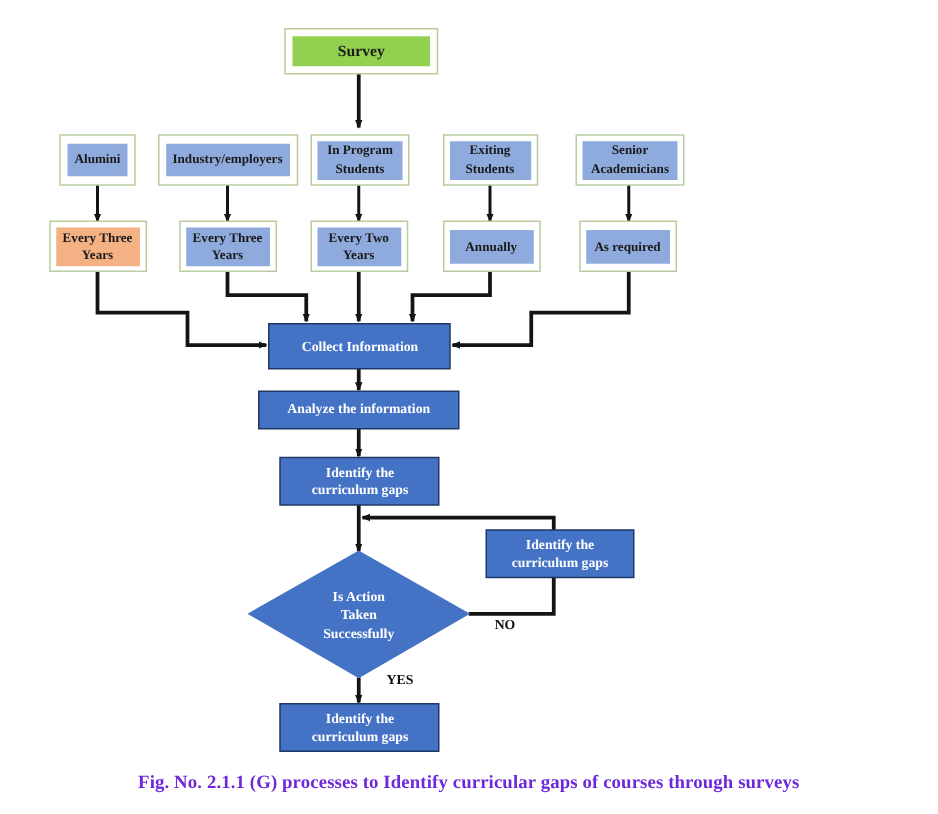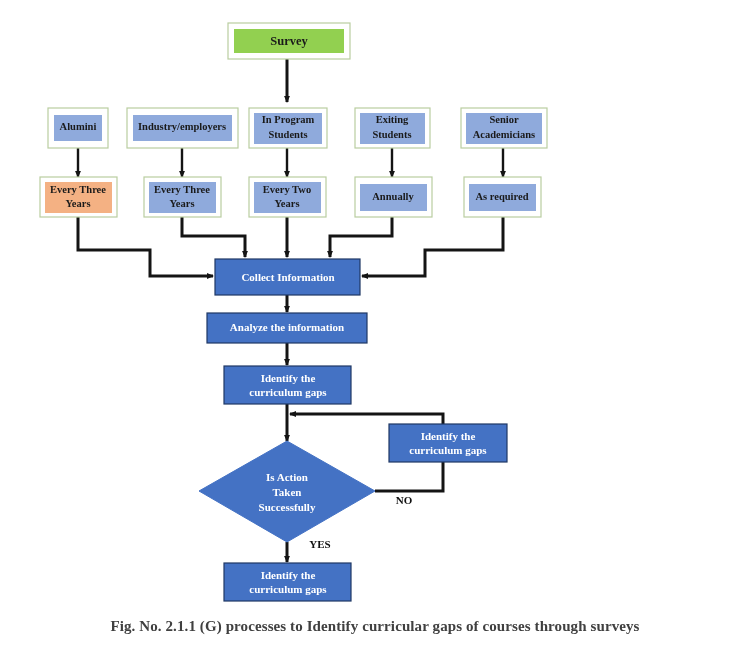--- a/index.html
+++ b/index.html
@@ -78,21 +78,21 @@
   }
   .caption {
     position: absolute;
     left: 0;
     top: 604px;
     width: 750px;
     text-align: center;
     font-family: "Liberation Serif", "DejaVu Serif", serif;
     font-weight: bold;
     font-size: 15px;
-    color: #404040;
+    color: #6d28d9;
     letter-spacing: 0.1px;
   }
 </style>
 </head>
 <body style="background: rgb(255, 255, 255);">
 
 <div id="diagram-root">
   <svg class="flow" viewBox="0 0 750 651" xmlns="http://www.w3.org/2000/svg">
     <defs>
       <marker id="arrow" markerWidth="9" markerHeight="9" refX="6.2" refY="3.6" orient="auto" markerUnits="userSpaceOnUse">

